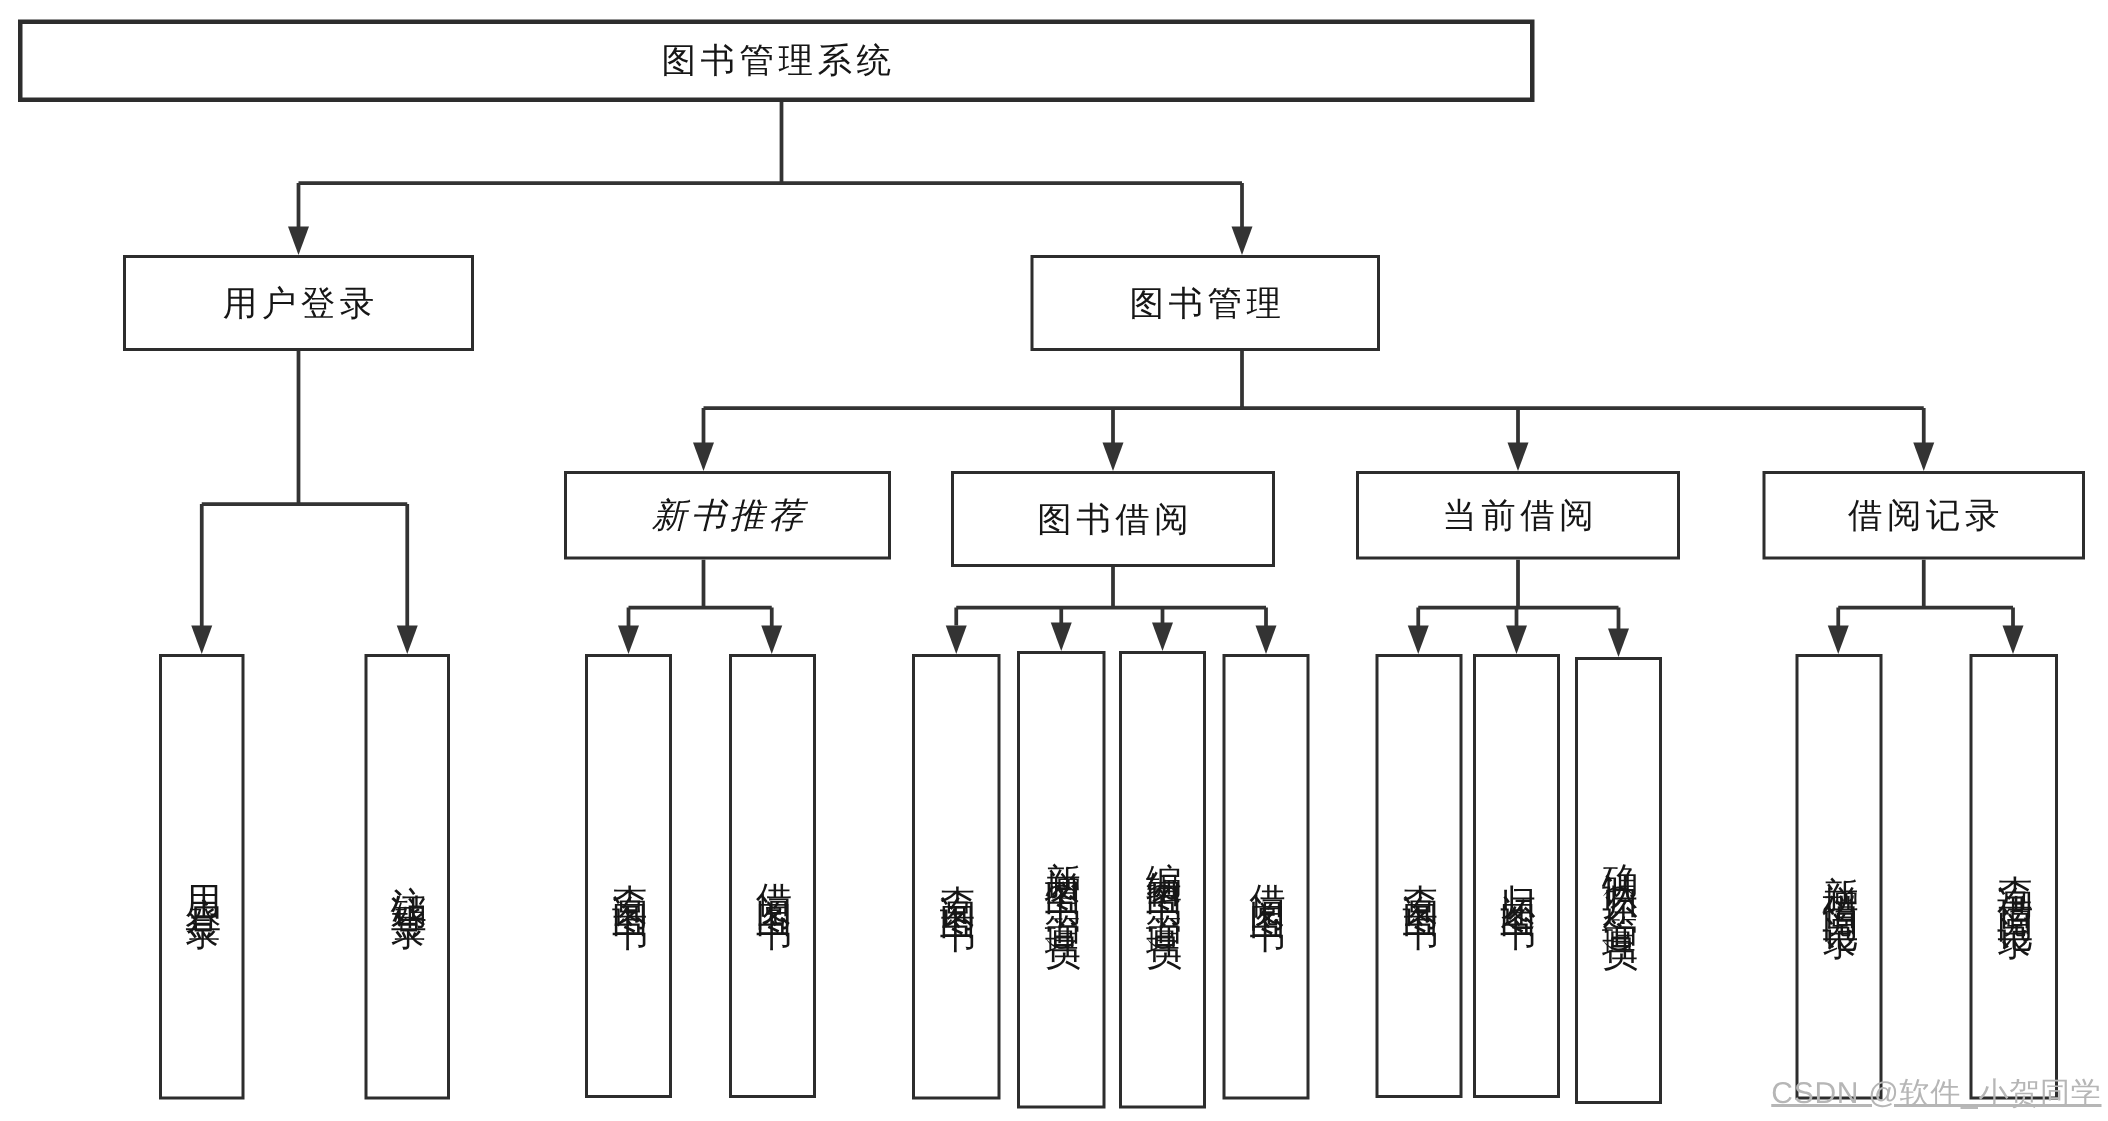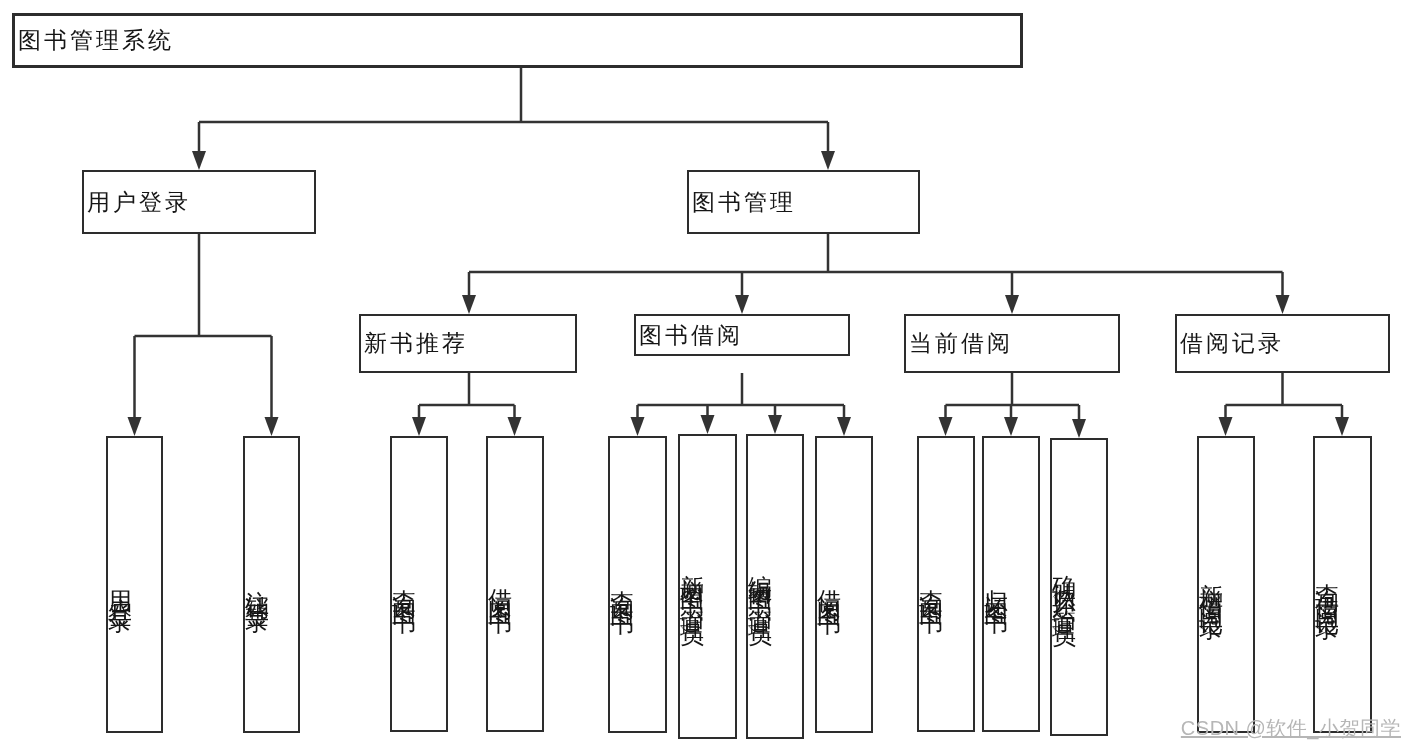--- a/index.html
+++ b/index.html
@@ -3,21 +3,21 @@
 <meta charset="utf-8">
 <style>
   html,body { margin:0; padding:0; background:#ffffff; }
   .stage {
     position:relative; width:1405px; height:747px; background:#ffffff;
     font-family:"Liberation Sans","DejaVu Sans",sans-serif; color:#141414; overflow:hidden;
   }
   svg.wires { position:absolute; left:0; top:0; width:1405px; height:747px; }
   .node {
     position:absolute; box-sizing:border-box; background:#ffffff;
-    border:2.5px solid #2d2d2d; display:flex; align-items:center; justify-content:flex-start;
+    border:2.5px solid #2d2d2d; display:flex; align-items:center; justify-content:center;
     white-space:nowrap;
   }
   .node .hlabel { font-size:23px; letter-spacing:3px; text-indent:3px; color:#161616; }
   .node.root { border-width:3px; }
   .node-v .vlabel {
     writing-mode:vertical-rl; text-orientation:mixed;
     font-size:24px; line-height:1; letter-spacing:7px; color:#161616;
   }
   .watermark {
     position:absolute; right:4px; bottom:5px;
@@ -66,24 +66,24 @@
     <span class="hlabel">图书管理系统</span>
   </div>
 
   <div class="node" style="left:82px; top:170px; width:234px; height:64px;">
     <span class="hlabel">用户登录</span>
   </div>
   <div class="node" style="left:687px; top:170px; width:233px; height:64px;">
     <span class="hlabel">图书管理</span>
   </div>
 
-  <div class="node" style="left:359px; top:314px; width:218px; height:59px;">
+  <div class="node" style="left:376px; top:314px; width:218px; height:59px;font-style:italic;">
     <span class="hlabel">新书推荐</span>
   </div>
-  <div class="node" style="left:634px; top:314px; width:216px; height:42px;">
+  <div class="node" style="left:634px; top:314px; width:216px; height:64px;">
     <span class="hlabel">图书借阅</span>
   </div>
   <div class="node" style="left:904px; top:314px; width:216px; height:59px;">
     <span class="hlabel">当前借阅</span>
   </div>
   <div class="node" style="left:1175px; top:314px; width:215px; height:59px;">
     <span class="hlabel">借阅记录</span>
   </div>
 
   <div class="node node-v" style="left:106px; top:436px; width:57px; height:297px;">

